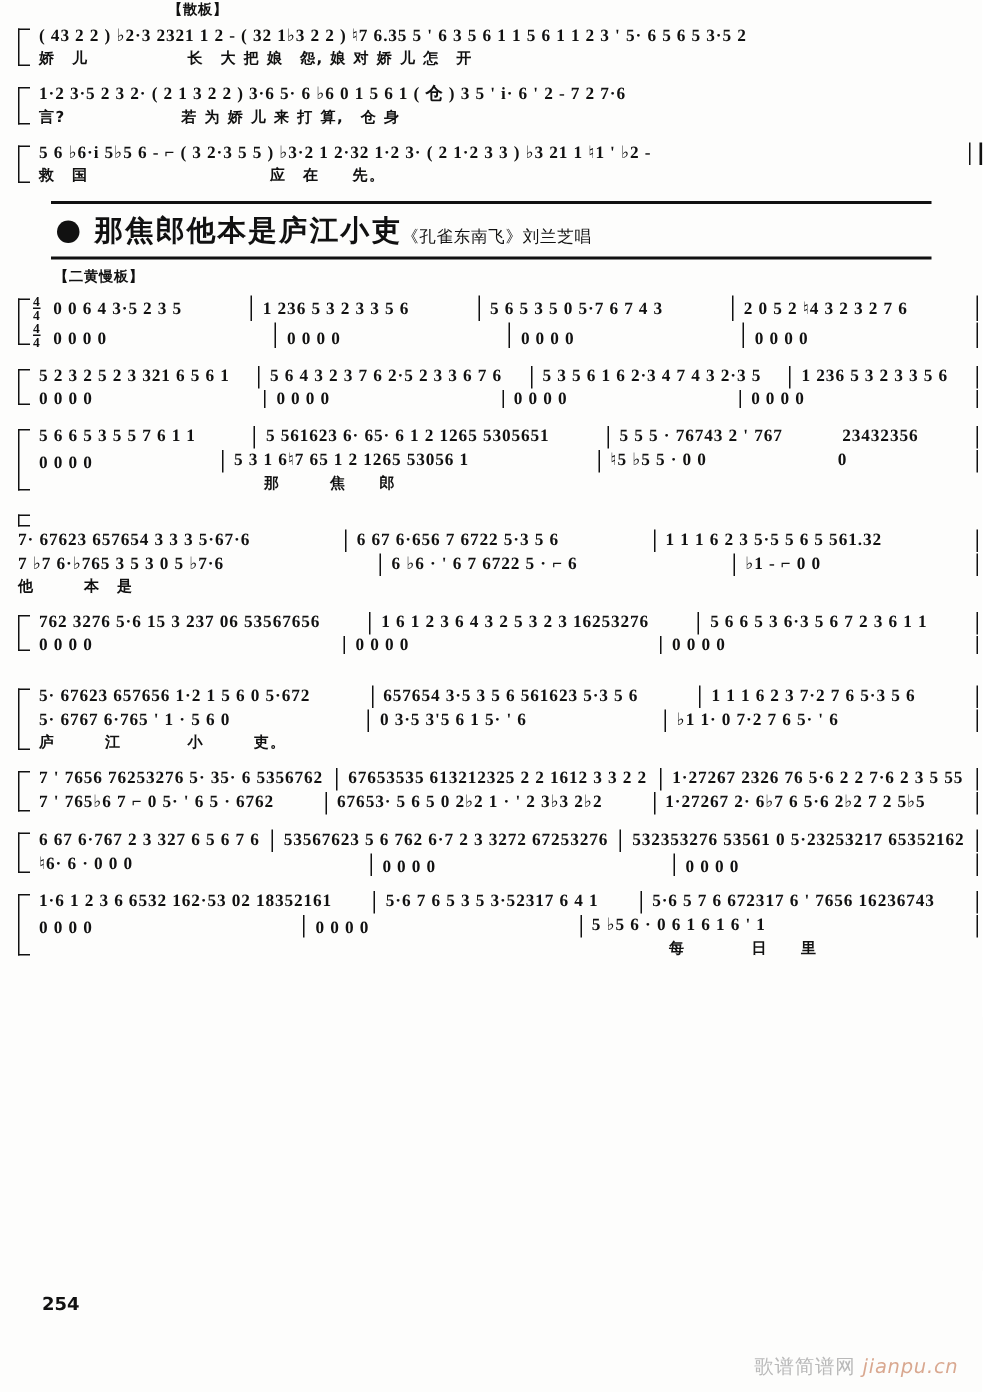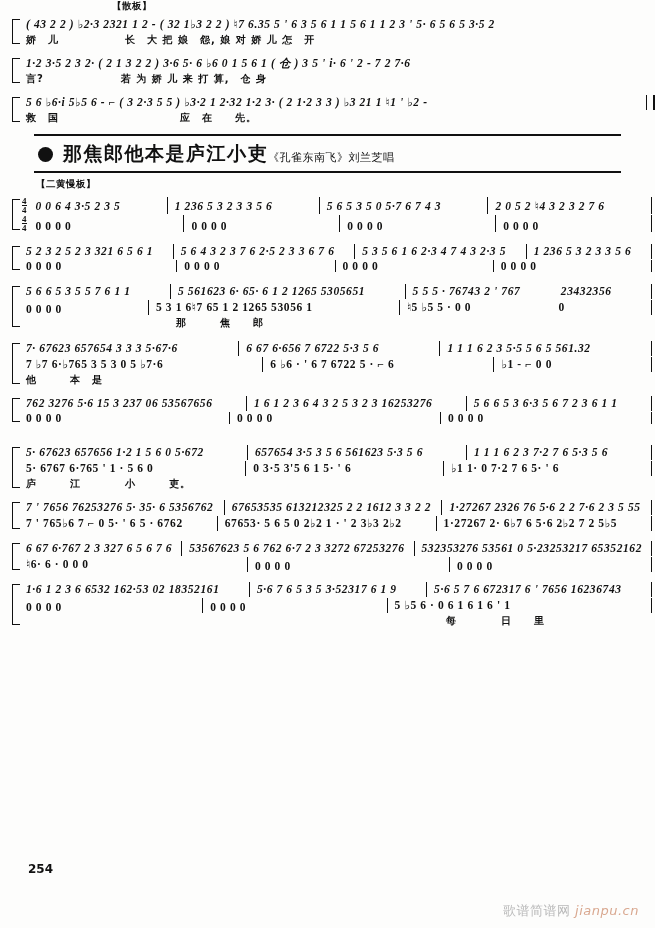--- a/index.html
+++ b/index.html
@@ -51,21 +51,20 @@
     display: flex;
     align-items: flex-end;
     white-space: nowrap;
     font-family: "Liberation Serif", "DejaVu Serif", serif;
   }
   .notes {
     font-size: 11.5px;
     letter-spacing: 0.6px;
     line-height: 15px;
     font-weight: 700;
-    font-style: italic;
   }
   .notes-low {
     font-size: 11.5px;
     letter-spacing: 0.6px;
     line-height: 15px;
     font-weight: 700;
   }
   .lyr {
     font-family: "DejaVu Sans", "Liberation Sans", sans-serif;
     font-size: 10px;
@@ -320,21 +319,21 @@
         <div class="measure notes-low">♮5  ♭5     5 ·     0     0</div>
         <div class="measure notes-low">0</div>
         <div class="barline"></div>
       </div>
       <div class="staffline" style="padding-left:150px;">
         <div class="measure lyr">那　　　焦　　郎</div>
       </div>
     </div>
   </div>
 
-  <div class="sysrow grand" style="margin-top:12px;">
+  <div class="sysrow grand" style="margin-top:12px;flex-direction:column;">
     <div class="bracket"></div>
     <div class="staffwrap">
       <div class="staffline">
         <div class="measure notes">7· 67623  657654  3   3 3  5·67·6</div>
         <div class="barline"></div>
         <div class="measure notes">6   67   6·656  7 6722  5·3 5 6</div>
         <div class="barline"></div>
         <div class="measure notes">1   1   1 6 2 3  5·5 5 6  5 561.32</div>
         <div class="barline"></div>
       </div>
@@ -442,21 +441,21 @@
       </div>
     </div>
   </div>
 
   <div class="sysrow grand" style="margin-top:10px;">
     <div class="bracket"></div>
     <div class="staffwrap">
       <div class="staffline">
         <div class="measure notes">1·6 1 2  3 6 6532  162·53 02  18352161</div>
         <div class="barline"></div>
-        <div class="measure notes">5·6 7 6   5 3 5   3·52317   6   1 9</div>
+        <div class="measure notes">5·6 7 6   5 3 5   3·52317   6   4 1</div>
         <div class="barline"></div>
         <div class="measure notes">5·6 5 7  6 672317  6 ' 7656  16236743</div>
         <div class="barline"></div>
       </div>
       <div class="staffline">
         <div class="measure zeros">0    0    0    0</div>
         <div class="barline"></div>
         <div class="measure zeros">0    0    0    0</div>
         <div class="barline"></div>
         <div class="measure notes-low">5  ♭5    6 ·   0   6 1 6   1 6 ' 1</div>

